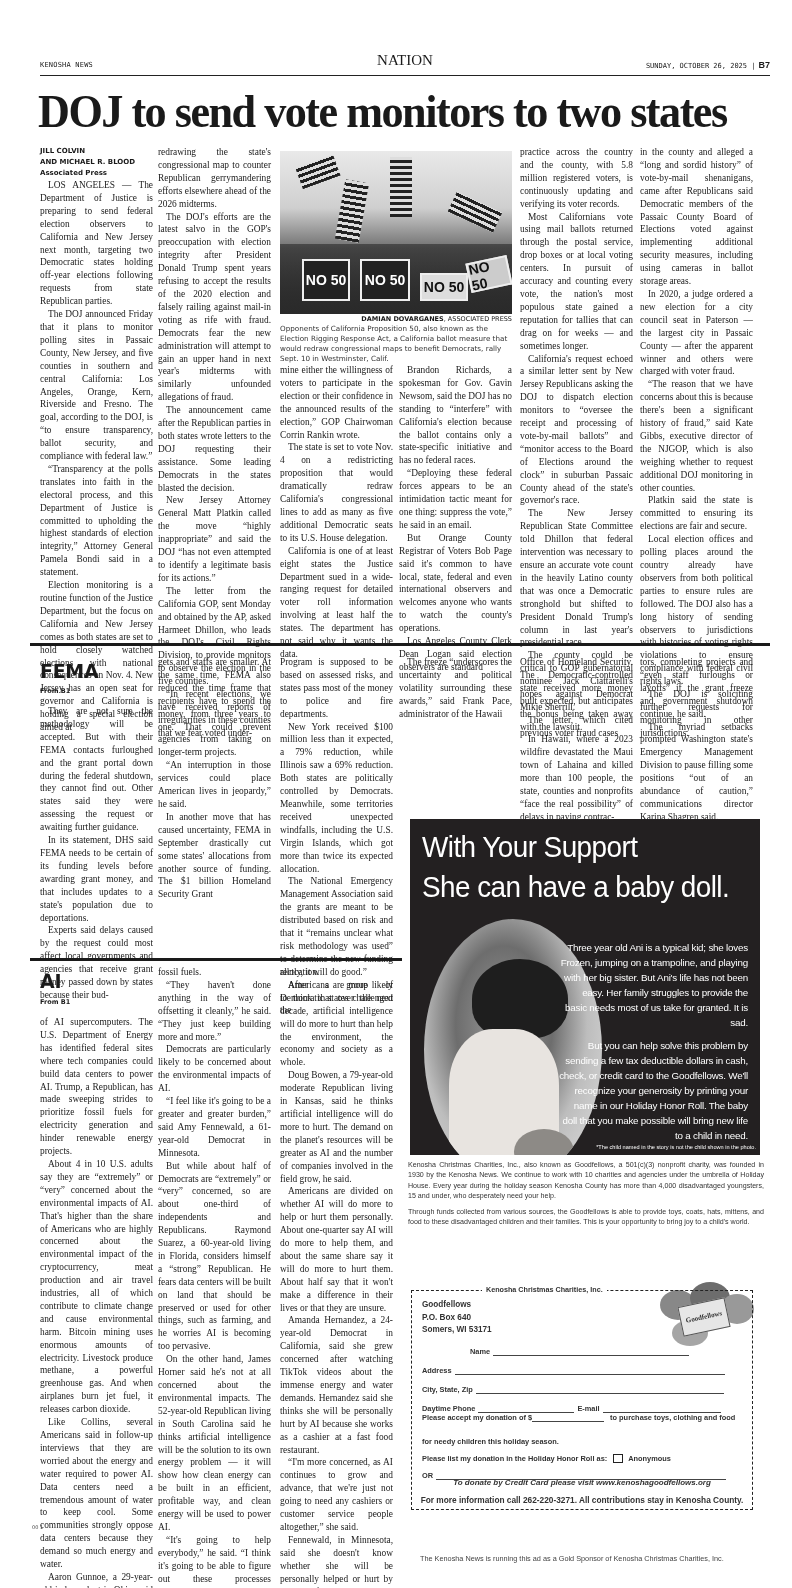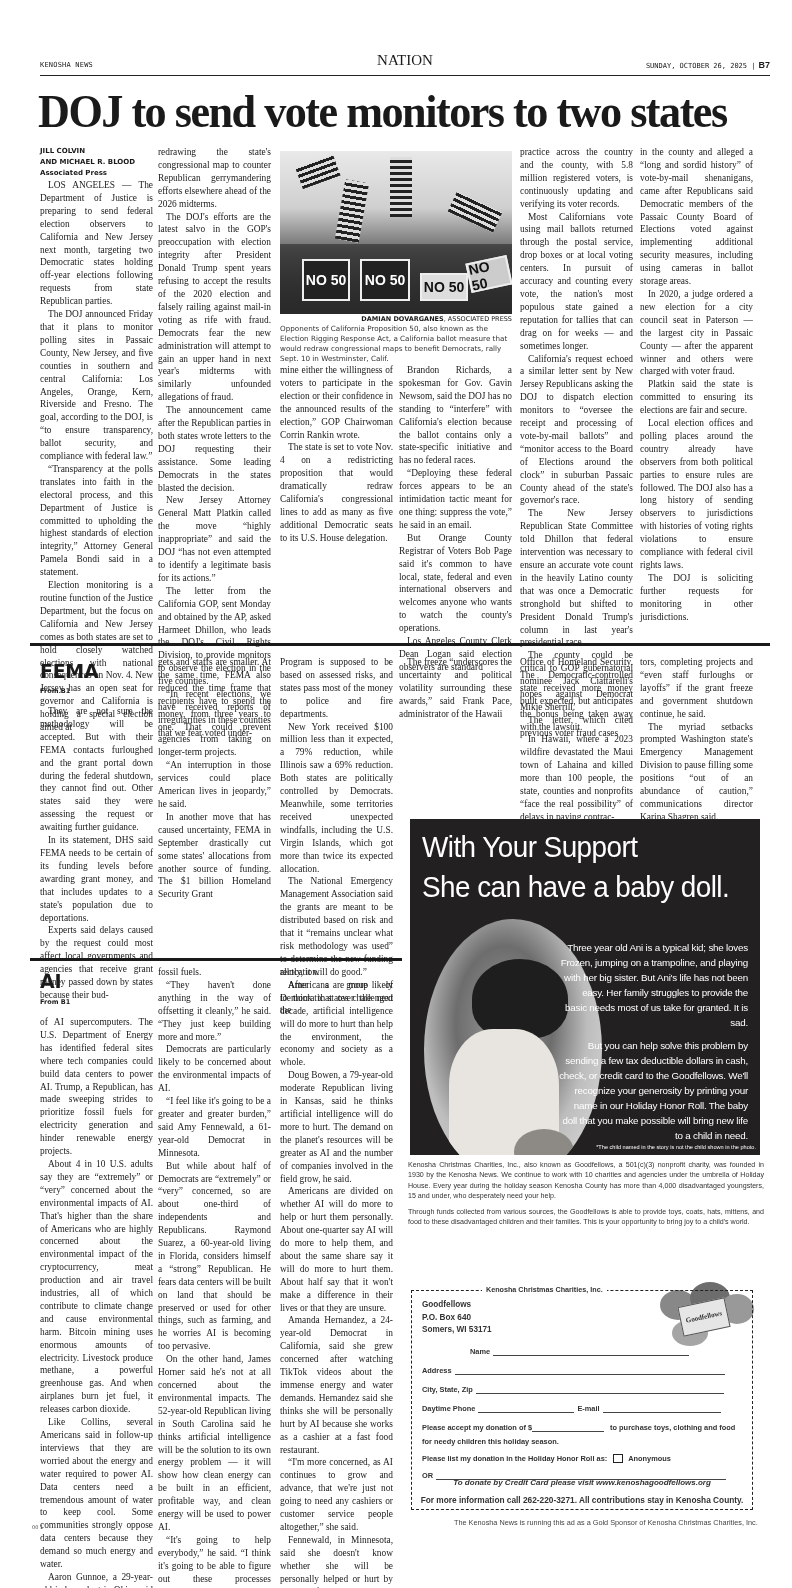--- a/index.html
+++ b/index.html
@@ -39,21 +39,21 @@
   .coupon .legend { position: absolute; left: 70px; top: -6px; background: #fff; padding: 0 4px; font: bold 7.2px "Liberation Sans", sans-serif; }
   .coupon .addr { position: absolute; left: 10px; top: 8px; font: bold 8.2px/12.5px "Liberation Sans", sans-serif; }
   .coupon .field { position: absolute; left: 10px; display: flex; align-items: flex-end; white-space: nowrap; }
   .coupon .line { display: inline-block; border-bottom: 1px solid #444; height: 8px; margin-left: 3px; }
   .coupon .box { display: inline-block; width: 10px; height: 9px; border: 1px solid #222; margin: 0 5px 0 6px; }
   .coupon .url { position: absolute; left: 0; right: 0; top: 187px; text-align: center; font: italic bold 8px "Liberation Sans", sans-serif; }
   .coupon .info { position: absolute; left: 0; right: 0; top: 204px; text-align: center; font: bold 8.3px "Liberation Sans", sans-serif; }
   .wreath { position: absolute; left: 650px; top: 1280px; width: 110px; height: 78px; }
   .wreath .leaf { position: absolute; border-radius: 50%; background: #888; }
   .wreath .tag { position: absolute; left: 30px; top: 22px; width: 48px; height: 30px; background: #e6e6e6; border: 1px solid #555; transform: rotate(-12deg); font: bold 7px "Liberation Serif", serif; color: #333; display: flex; align-items: center; justify-content: center; }
-  .sponsor { position: absolute; left: 420px; top: 1518px; font: 7.3px "Liberation Sans", sans-serif; color: #444; margin-left: 34px; }
+  .sponsor { position: absolute; left: 420px; top: 1554px; font: 7.3px "Liberation Sans", sans-serif; color: #444; }
   .page-mark { position: absolute; left: 32px; top: 1524px; font: 5px "DejaVu Sans", sans-serif; line-height: 6px; color: #444; }
 </style>
 </head>
 <body>
 
 <header class="masthead">
   <span class="left">KENOSHA NEWS</span>
   <span class="center">NATION</span>
   <span class="right"><span>SUNDAY, OCTOBER 26, 2025</span> <span>|</span><b>B7</b></span>
 </header>
@@ -89,20 +89,21 @@
   <div class="sign" style="left:80px; top:108px; width:50px; height:42px;">NO 50</div>
   <div class="sign" style="left:140px; top:122px; width:48px; height:28px; background:#ddd; color:#111;">NO 50</div>
   <div class="sign" style="left:188px; top:108px; width:42px; height:30px; background:#ccc; color:#111; transform:rotate(-12deg);">NO 50</div>
 </figure>
 <div class="credit"><span>DAMIAN DOVARGANES</span><span style="font-weight:normal;">, ASSOCIATED PRESS</span></div>
 <p class="caption">Opponents of California Proposition 50, also known as the Election Rigging Response Act, a California ballot measure that would redraw congressional maps to benefit Democrats, rally Sept. 10 in Westminster, Calif.</p>
 
 <div class="col" style="left:280px; top:364px; width:113px;">
   <p class="noindent">mine either the willingness of voters to participate in the election or their confidence in the announced results of the election,” GOP Chairwoman Corrin Rankin wrote.</p>
   <p>The state is set to vote Nov. 4 on a redistricting proposition that would dramatically redraw California's congressional lines to add as many as five additional Democratic seats to its U.S. House delegation.</p>
+  <p>California is one of at least eight states the Justice Department sued in a wide-ranging request for detailed voter roll information involving at least half the states. The department has not said why it wants the data.</p>
 </div>
 
 <div class="col" style="left:399px; top:364px; width:113px;">
   <p>Brandon Richards, a spokesman for Gov. Gavin Newsom, said the DOJ has no standing to “interfere” with California's election because the ballot contains only a state-specific initiative and has no federal races.</p>
   <p>“Deploying these federal forces appears to be an intimidation tactic meant for one thing: suppress the vote,” he said in an email.</p>
   <p>But Orange County Registrar of Voters Bob Page said it's common to have local, state, federal and even international observers and welcomes anyone who wants to watch the county's operations.</p>
   <p>Los Angeles County Clerk Dean Logan said election observers are standard</p>
 </div>
 
 <div class="col" style="left:520px; top:146px; width:113px;">
@@ -110,20 +111,21 @@
   <p>Most Californians vote using mail ballots returned through the postal service, drop boxes or at local voting centers. In pursuit of accuracy and counting every vote, the nation's most populous state gained a reputation for tallies that can drag on for weeks — and sometimes longer.</p>
   <p>California's request echoed a similar letter sent by New Jersey Republicans asking the DOJ to dispatch election monitors to “oversee the receipt and processing of vote-by-mail ballots” and “monitor access to the Board of Elections around the clock” in suburban Passaic County ahead of the state's governor's race.</p>
   <p>The New Jersey Republican State Committee told Dhillon that federal intervention was necessary to ensure an accurate vote count in the heavily Latino county that was once a Democratic stronghold but shifted to President Donald Trump's column in last year's presidential race.</p>
   <p>The county could be critical to GOP gubernatorial nominee Jack Ciattarelli's hopes against Democrat Mikie Sherrill.</p>
   <p>The letter, which cited previous voter fraud cases</p>
 </div>
 
 <div class="col" style="left:640px; top:146px; width:113px;">
   <p class="noindent">in the county and alleged a “long and sordid history” of vote-by-mail shenanigans, came after Republicans said Democratic members of the Passaic County Board of Elections voted against implementing additional security measures, including using cameras in ballot storage areas.</p>
   <p>In 2020, a judge ordered a new election for a city council seat in Paterson — the largest city in Passaic County — after the apparent winner and others were charged with voter fraud.</p>
+  <p>“The reason that we have concerns about this is because there's been a significant history of fraud,” said Kate Gibbs, executive director of the NJGOP, which is also weighing whether to request additional DOJ monitoring in other counties.</p>
   <p>Platkin said the state is committed to ensuring its elections are fair and secure.</p>
   <p>Local election offices and polling places around the country already have observers from both political parties to ensure rules are followed. The DOJ also has a long history of sending observers to jurisdictions with histories of voting rights violations to ensure compliance with federal civil rights laws.</p>
   <p>The DOJ is soliciting further requests for monitoring in other jurisdictions.</p>
 </div>
 
 <div class="rule" style="top:643px;"></div>
 
 <h2 class="section-title" style="left:40px; top:660px;">FEMA</h2>
 <span class="from" style="left:40px; top:687px;">From B1</span>
 
@@ -233,21 +235,21 @@
   <div class="field" style="top:94px;">
       <span>City, State, Zip</span>
       <span class="line" style="width:248px;"></span>
     </div>
   <div class="field" style="top:113px;">
       <span>Daytime Phone</span>
       <span class="line" style="width:96px; margin-right:3px;"></span>
       <span>E-mail</span>
       <span class="line" style="width:118px;"></span>
     </div>
-  <div class="field" style="top:132px;">
+  <div class="field" style="top:122px;">
       <span>Please accept my donation of $</span>
       <span class="line" style="width:72px; margin-right:6px; margin-left:0;"></span>
       <span>to purchase toys, clothing and food</span>
     </div>
   <div class="field" style="top:146px;">
       <span>for needy children this holiday season.</span>
     </div>
   <div class="field" style="top:163px;">
       <span>Please list my donation in the Holiday Honor Roll as:</span>
       <span class="box"></span>

